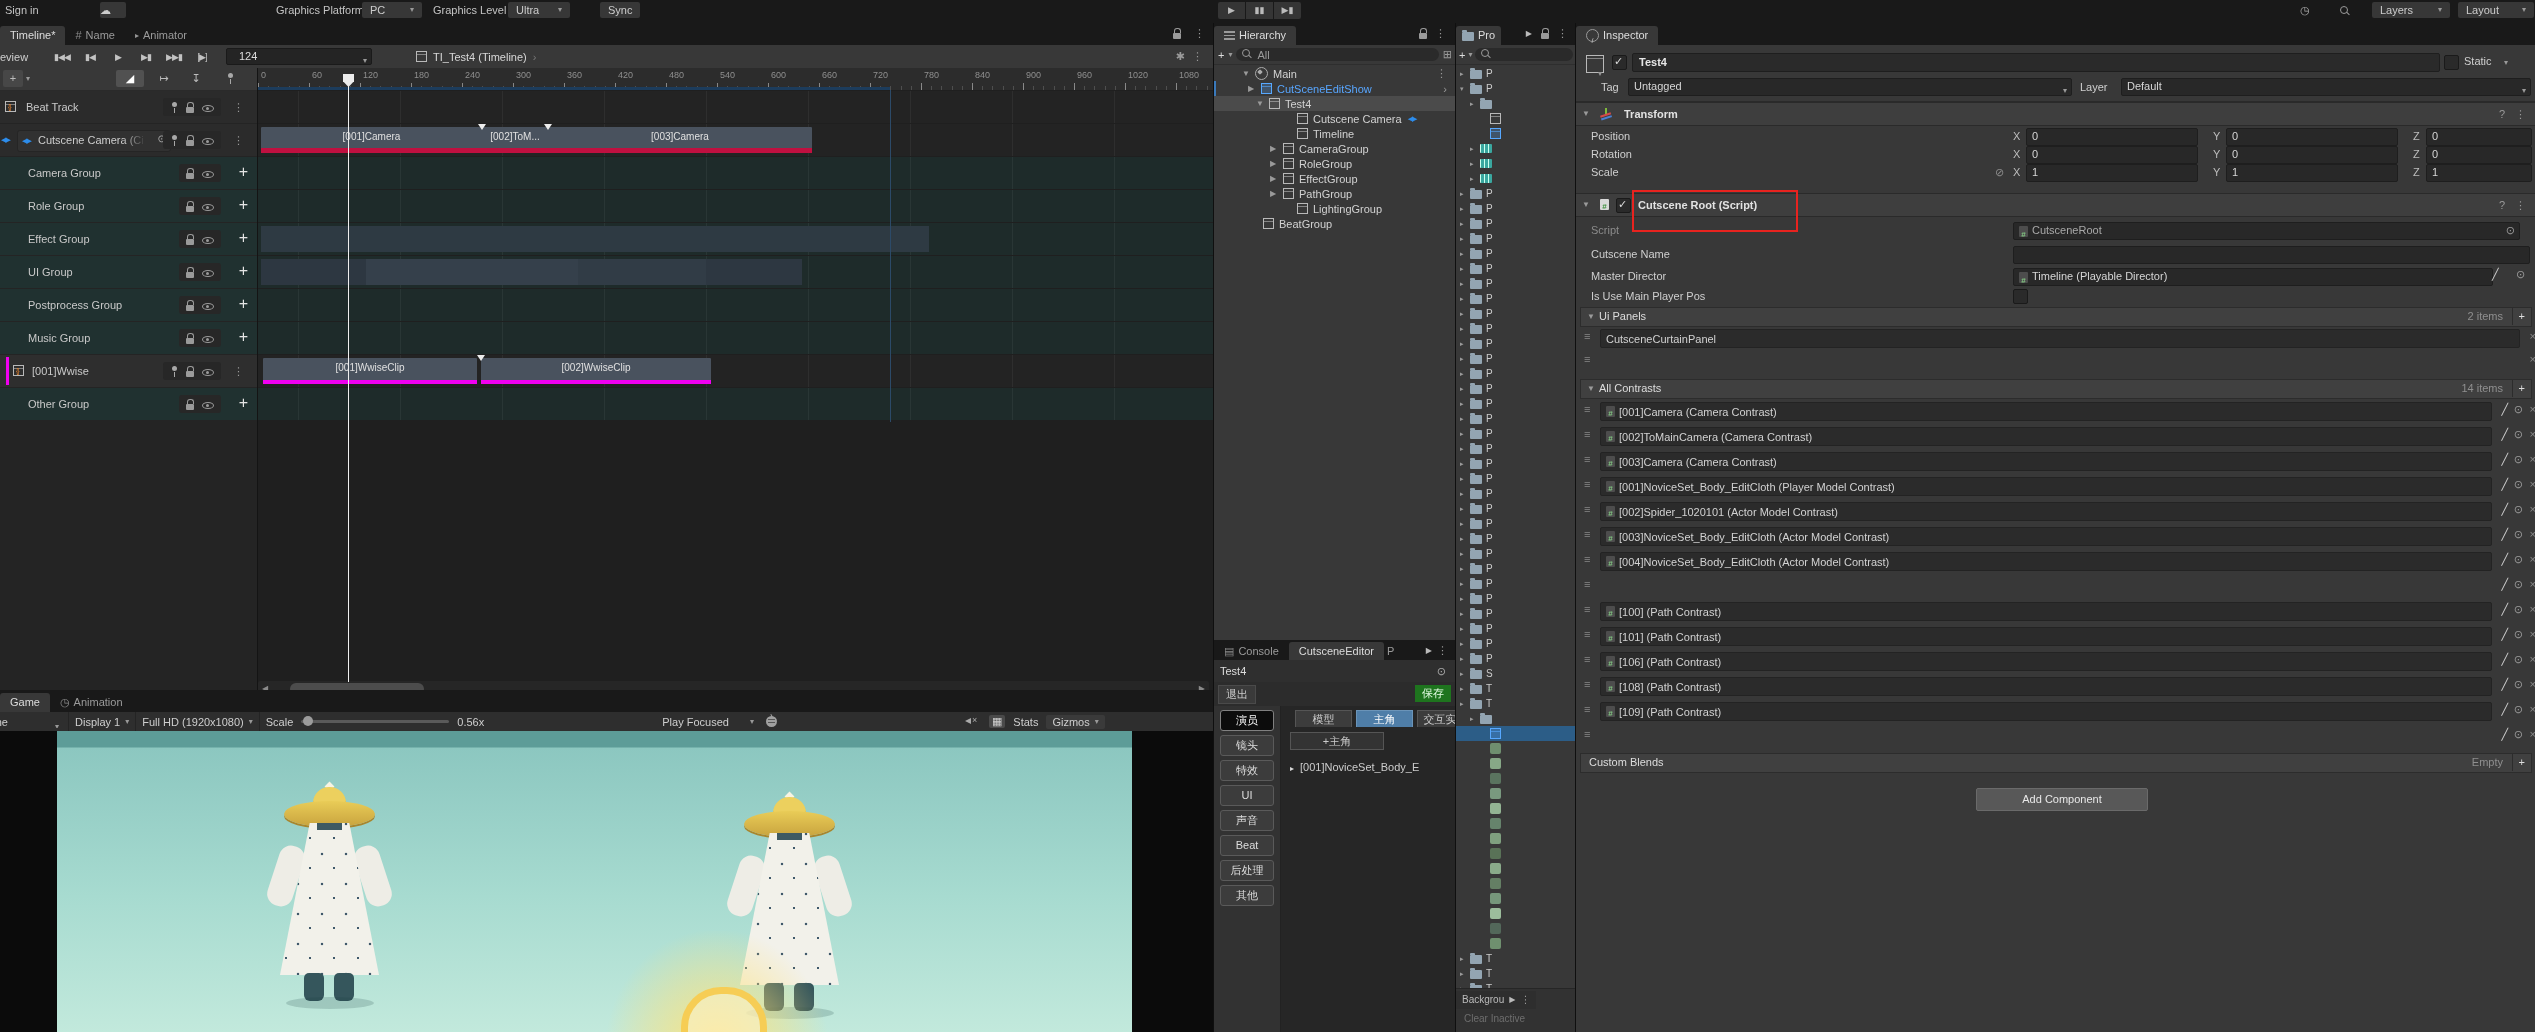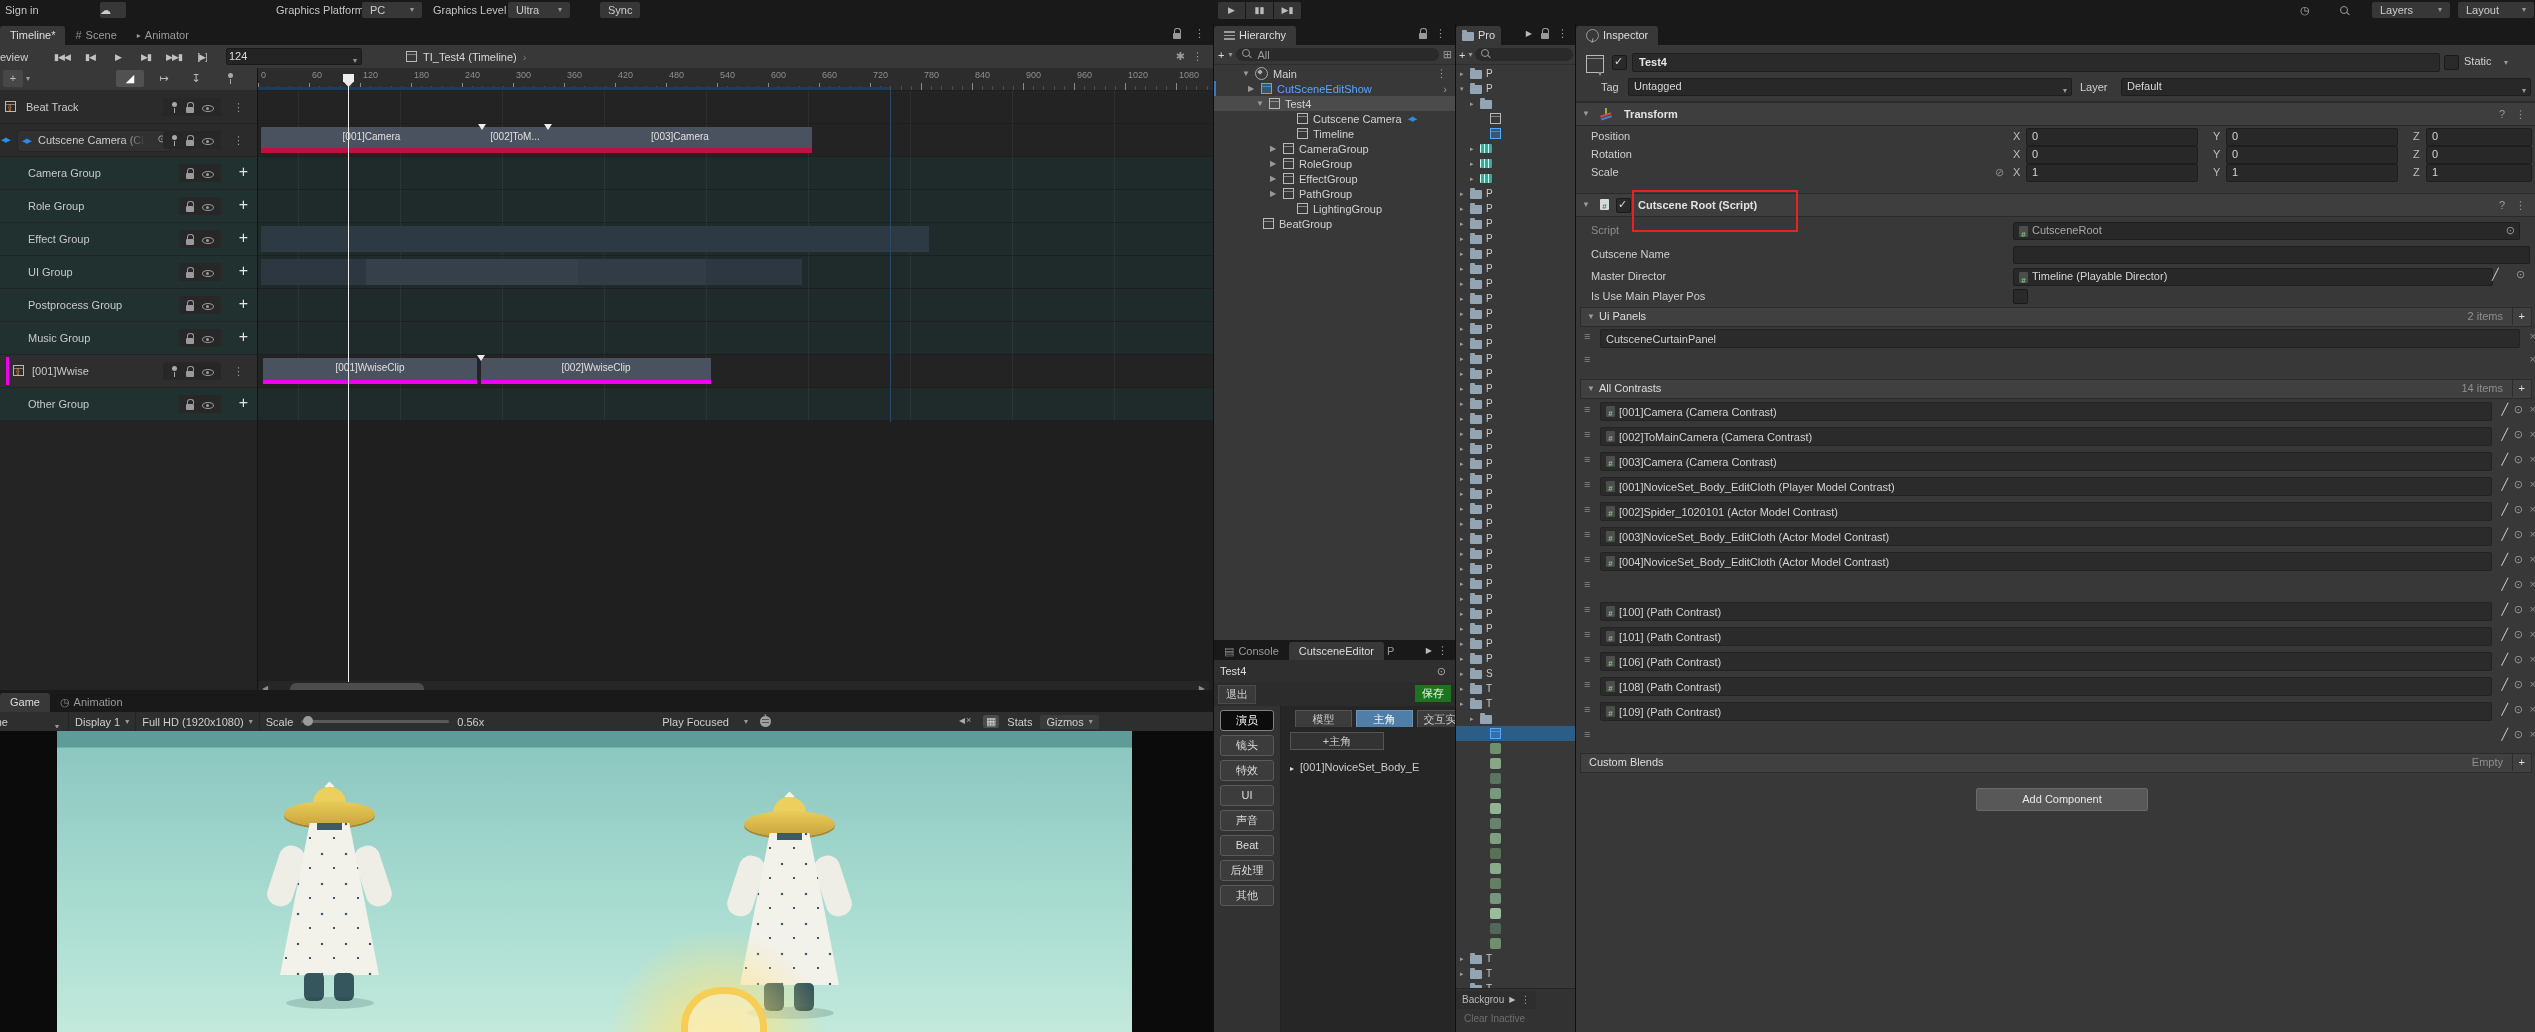--- a/index.html
+++ b/index.html
@@ -59,21 +59,21 @@
   #toolbar .lbl{position:absolute;top:4px;color:#c4c4c4}
   #toolbar .tbtn{position:absolute;top:2px;height:16px;line-height:16px;background:#373737;border-radius:2px;padding:0 8px;color:#ccc}
   .playbtn{position:absolute;top:2px;width:27px;height:17px;background:#353535;text-align:center;line-height:17px;color:#bbb;font-size:9px}
   
   #tl{left:0;top:23px;width:1213px;height:667px;background:#282828;border-right:1px solid #0f0f0f}
   #tl .tabbar .ticons{position:absolute;right:8px;top:4px;display:flex;gap:12px;align-items:center}
   #tl-transport{position:absolute;left:0;top:22px;right:0;height:23px;background:#383838;border-bottom:1px solid #2a2a2a;display:flex;align-items:center}
   .tr-btn{width:28px;text-align:center;color:#c2c2c2;font-size:9px;letter-spacing:-1px}
   #prevwrap{width:44px;overflow:hidden;flex:none;margin-right:4px}
   #prevwrap span{display:inline-block;margin-left:-11px;color:#cfcfcf}
-  #framefield{position:relative;margin-left:10px;width:132px;height:15px;background:#242424;border:1px solid #1a1a1a;border-radius:2px;color:#ddd;line-height:15px;padding-left:2px}
+  #framefield{position:relative;margin-left:10px;width:132px;height:15px;background:#242424;border:1px solid #1a1a1a;border-radius:2px;color:#ddd;line-height:15px;padding-left:12px}
   #framefield .dd-arrow{position:absolute;right:4px;top:4px}
   #tl-crumb{display:flex;align-items:center;gap:6px;margin-left:44px;color:#d8d8d8}
   #tl-body{position:absolute;left:0;top:45px;right:0;bottom:0;background:#1f1f1f}
   #tl-headbg{position:absolute;left:0;top:0;bottom:0;width:257px;background:#242424;border-right:1px solid #141414}
   #tl-modes{position:absolute;left:0;top:0;width:257px;height:22px;background:#383838;border-bottom:1px solid #2a2a2a}
   #tl-ruler{position:absolute;left:258px;right:0;top:0;height:22px;background:#2c2c2c;overflow:hidden;
     background-image:repeating-linear-gradient(90deg,rgba(150,150,150,.85) 0 1px,transparent 1px 51px),repeating-linear-gradient(90deg,rgba(120,120,120,.45) 0 1px,transparent 1px 10.2px);
     background-size:100% 7px,100% 4px;background-position:left bottom;background-repeat:no-repeat}
   .rlabel{position:absolute;top:2px;font-size:9px;color:#8f8f8f;transform:translateX(3px)}
   #ruler-range{position:absolute;left:258px;top:19px;width:632px;height:3px;background:#1c3c5c;z-index:2}
@@ -241,21 +241,21 @@
   <span class="tbtn" style="left:2458px;width:60px;text-align:left"><span>Layout</span><span class="dd-arrow" style="float:right">▾</span></span>
 </div>
 
 <div id="tl" class="panel">
   <div class="tabbar">
     <div class="tab active">
         <span>Timeline*</span>
       </div>
     <div class="tab">
         <span style="color:#8a8a8a">#</span>
-        <span>Scene</span>
+        <span>Name</span>
       </div>
     <div class="tab">
         <span class="dd-arrow">▸</span>
         <span>Animator</span>
       </div>
     <div class="ticons">
       <span class="ic i-lock"></span>
       <span style="color:#9a9a9a">⋮</span>
     </div>
   </div>
@@ -582,21 +582,21 @@
     <span style="display:flex;gap:5px;align-items:center">
         <span>Full HD (1920x1080)</span>
         <span class="dd-arrow">▾</span>
       </span>
     <span class="sep"></span>
     <span>Scale</span>
     <span id="gv-scale-track">
         <span class="knob"></span>
       </span>
     <span>0.56x</span>
-    <span style="margin-left:178px;display:flex;gap:15px;align-items:center">
+    <span style="margin-left:178px;display:flex;gap:21px;align-items:center">
         <span>Play Focused</span>
         <span class="dd-arrow">▾</span>
       </span>
     <span class="ic i-bug" style="margin-left:12px"></span>
     <span class="ic i-mute" style="margin-left:188px"></span>
     <span style="margin-left:10px;background:#4a4a4a;padding:0 3px;border-radius:2px">▦</span>
     <span style="margin-left:8px">Stats</span>
     <span style="margin-left:8px;background:#3a3a3a;border-radius:2px;padding:1px 6px;display:flex;gap:5px;align-items:center">
         <span>Gizmos</span>
         <span class="dd-arrow">▾</span>

